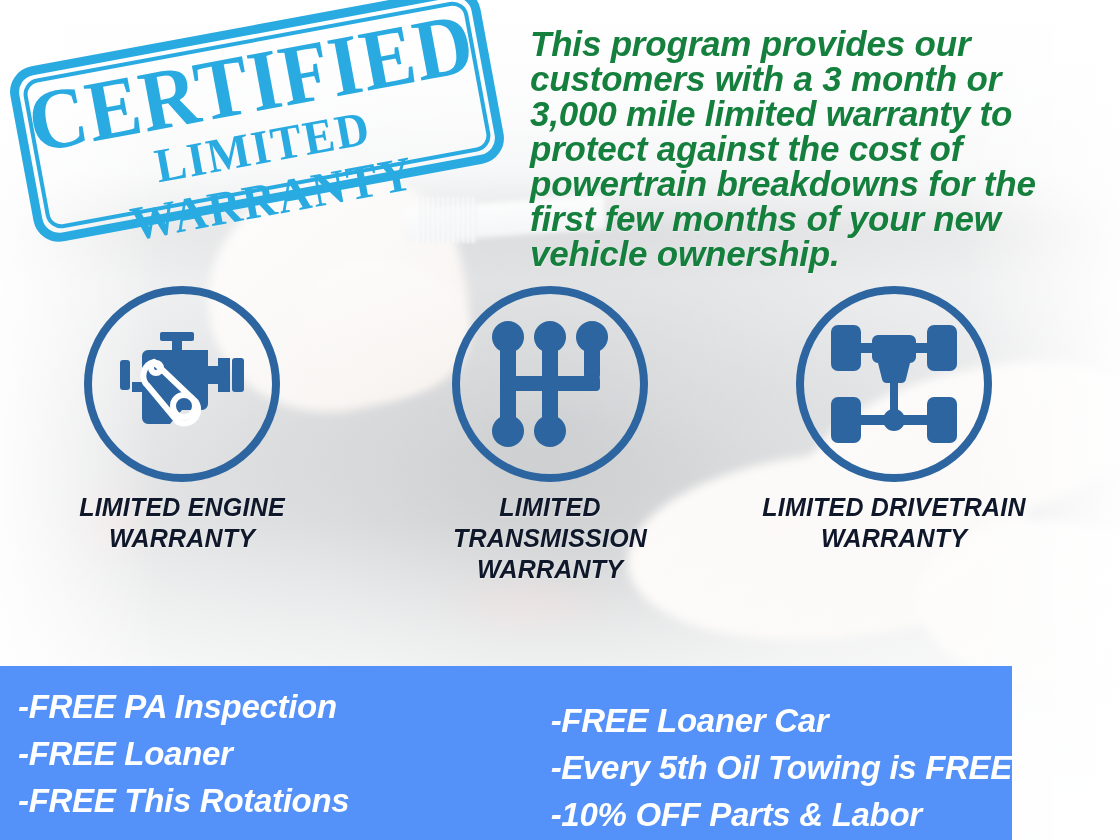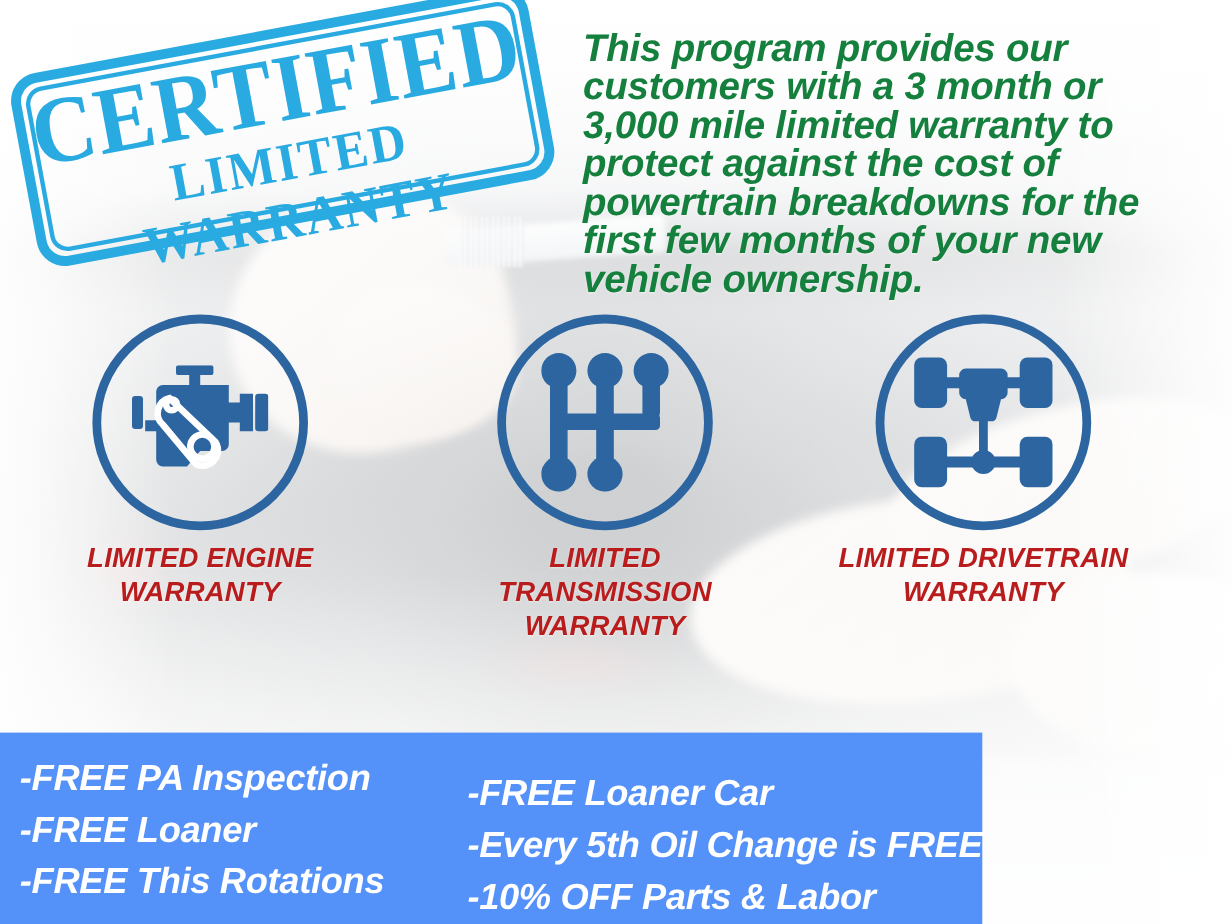--- a/index.html
+++ b/index.html
@@ -165,34 +165,34 @@
     border:8px solid #2c65a0;
     border-radius:50%;
     display:flex;
     align-items:center;
     justify-content:center;
   }
   .icon-circle svg { display:block; }
 
   .feature-label {
     margin-top:10px;
-    color:#b91c1c;
+    color:#0f172a;
     font-size:25px;
     line-height:31px;
     font-weight:bold;
     font-style:italic;
     letter-spacing:0.2px;
     text-shadow:0 1px 2px rgba(255,255,255,.5);
   }
 
   
   .perks {
     position:absolute;
     left:0; top:666px;
-    width:893px; height:174px;
+    width:1012px; height:174px;
     background:#5491f9;
     display:flex;
     align-items:center;
   }
   .perks-col {
     color:#ffffff;
     font-size:33px;
     line-height:47px;
     font-weight:bold;
     font-style:italic;
@@ -308,18 +308,18 @@
   </div>
 
   <div class="perks">
     <div class="perks-col perks-col-left">
       <span class="perk-line">-FREE PA Inspection</span>
       <span class="perk-line">-FREE Loaner</span>
       <span class="perk-line">-FREE This Rotations</span>
     </div>
     <div class="perks-col perks-col-right">
       <span class="perk-line">-FREE Loaner Car</span>
-      <span class="perk-line">-Every 5th Oil Change is FREE</span>
+      <span class="perk-line">-Every 5th Oil Towing is FREE</span>
       <span class="perk-line">-10% OFF Parts &amp; Labor</span>
     </div>
   </div>
 
 </div>
 
 </body></html>

